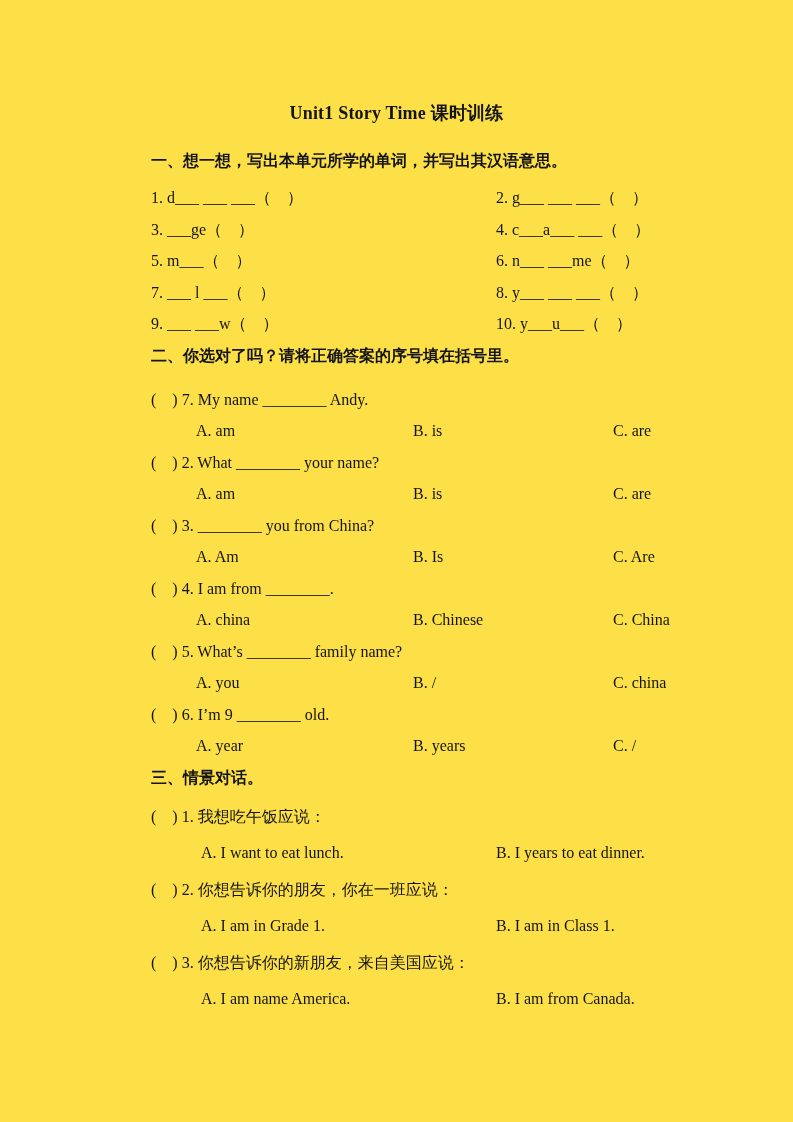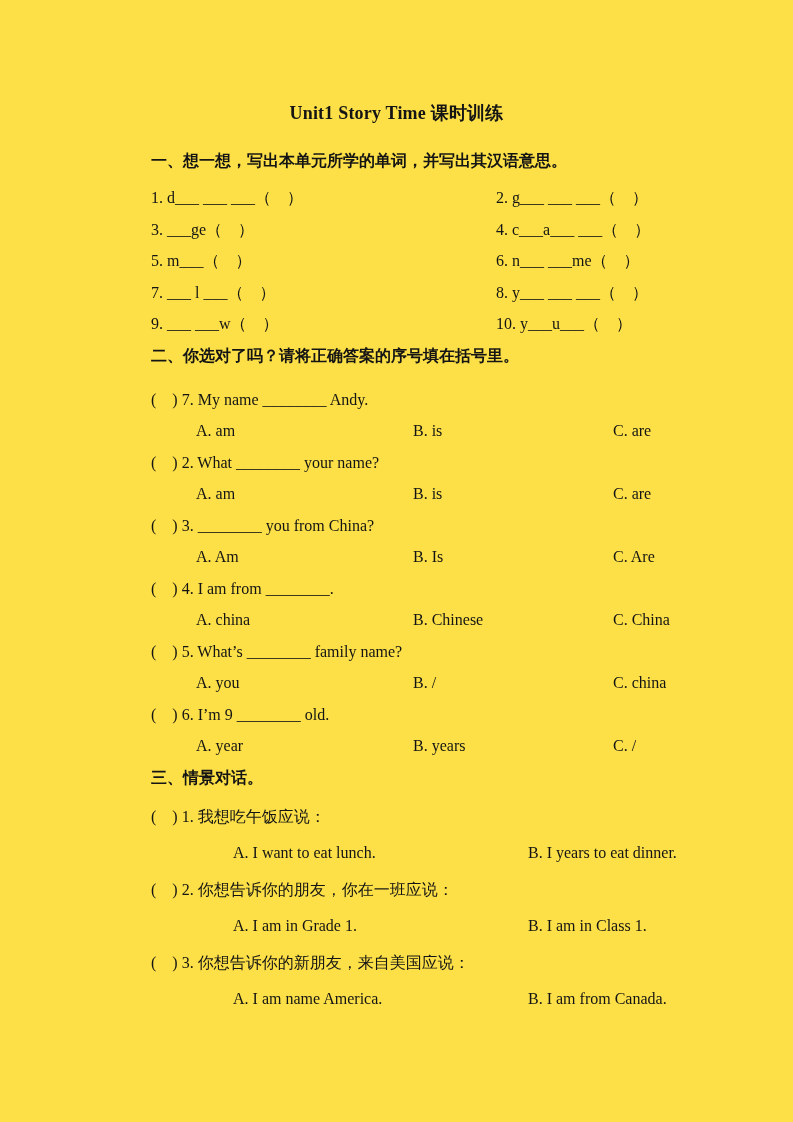--- a/index.html
+++ b/index.html
@@ -63,21 +63,21 @@
   .q3-line {
     height:36.5px;
     padding-left:115px;
     line-height:22px;
   }
   .opt3-line {
     height:36.5px;
     padding-left:165px;
     line-height:21px;
   }
-  .opt3-line .opt-a { display:inline-block; width:295px;margin-left:32px; }
+  .opt3-line .opt-a { display:inline-block; width:295px; }
   .opt3-line .opt-b { display:inline-block; }
 </style>
 </head>
 <body>
 
 <div class="page">
 
   <div class="title">Unit1 Story Time 课时训练</div>
 
   <div class="content">

